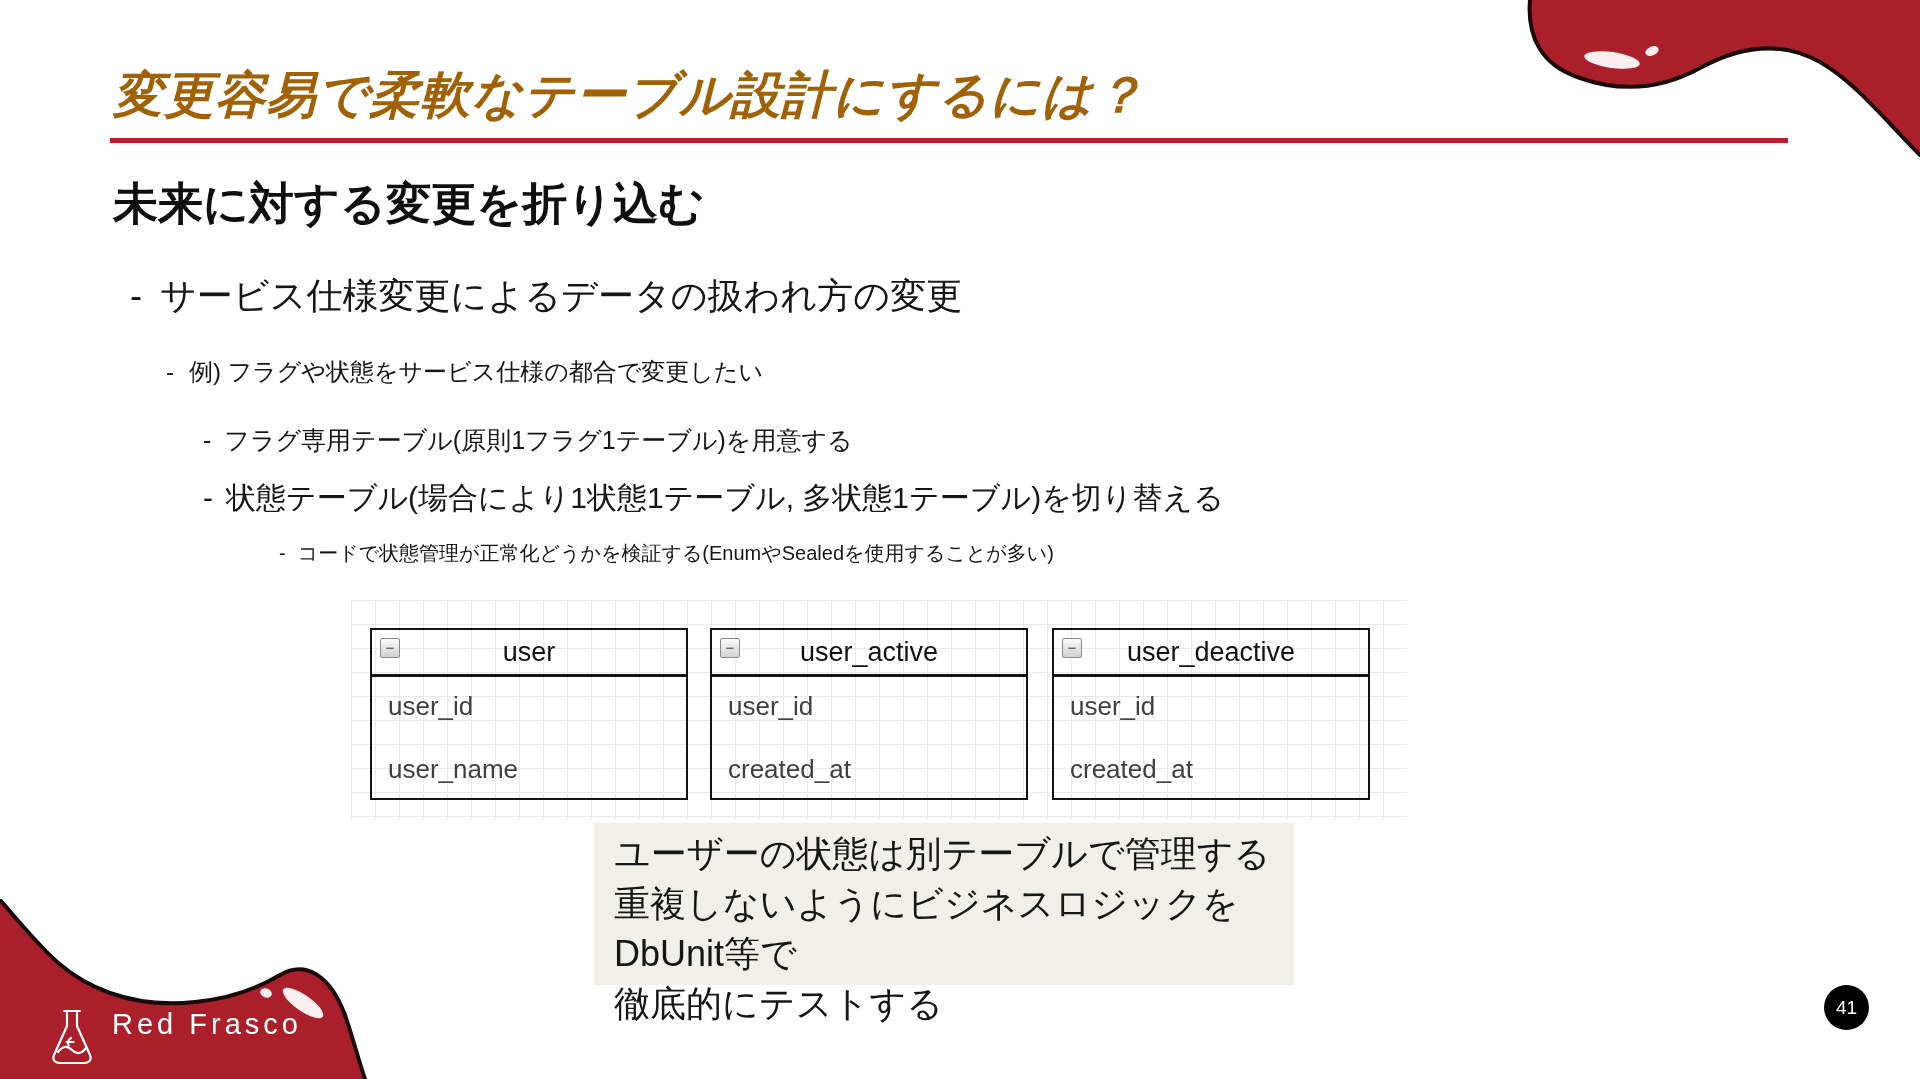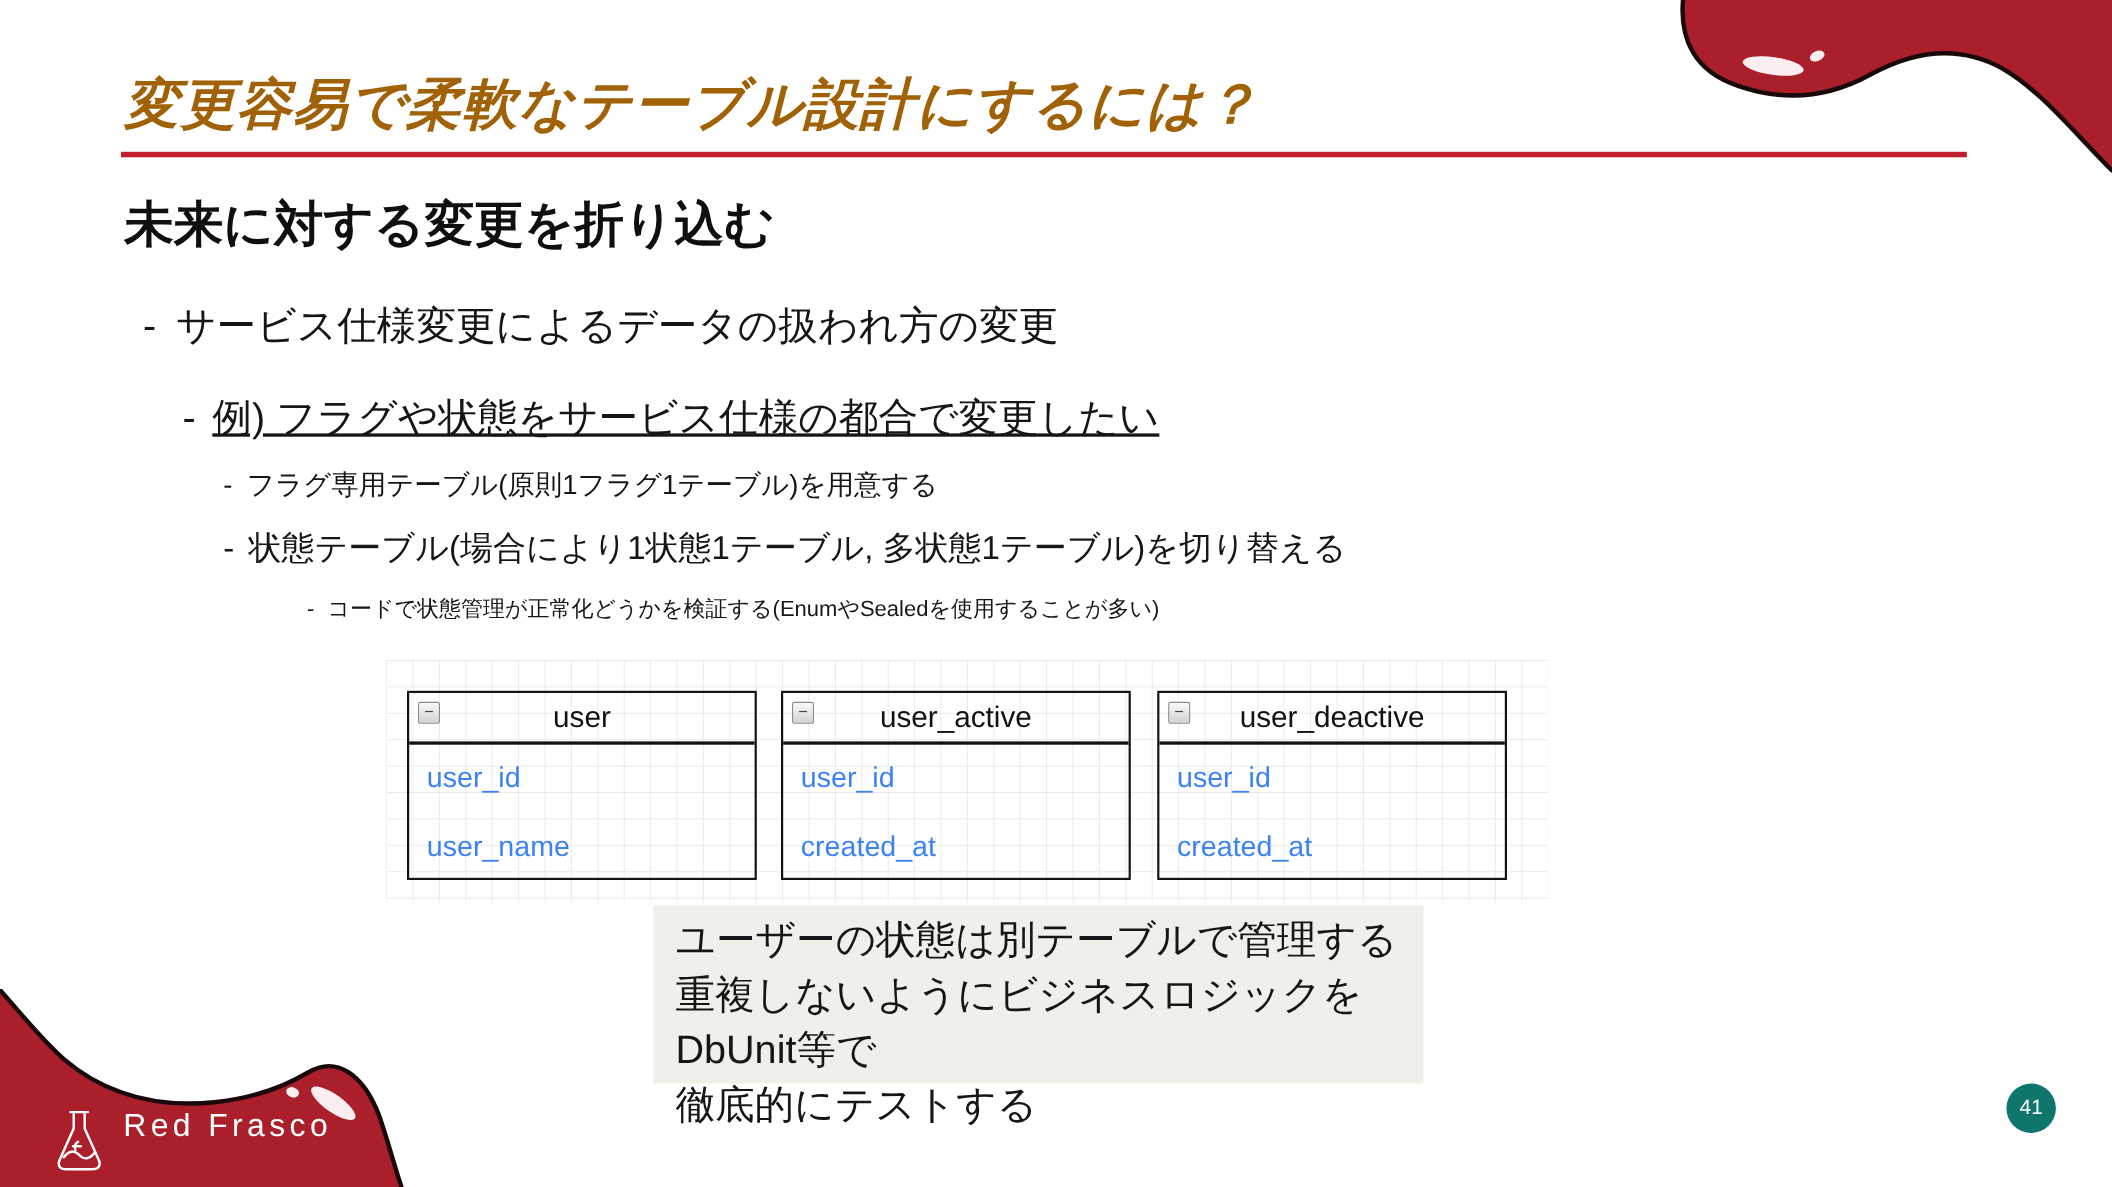--- a/index.html
+++ b/index.html
@@ -19,21 +19,21 @@
   }
   .subtitle{
     left:113px;top:174px;font-size:45px;font-weight:800;color:#0f0f0f;
   }
 
   
   .bullet{white-space:nowrap;color:#161616;}
   .bullet .dash{display:inline-block;}
   .b1{left:130px;top:272px;font-size:36px;}
   .b1 .dash{margin-right:18px;}
-  .b2{left:166px;top:356px;font-size:36px;text-decoration:underline;}
+  .b2{left:166px;top:356px;font-size:24px;}
   .b2 .dash{margin-right:15px;}
   .b3{left:203px;top:424px;font-size:25px;}
   .b4{left:203px;top:478px;font-size:30px;}
   .b3 .dash,.b4 .dash{margin-right:13px;}
   .b5{left:245px;top:540px;font-size:20px;margin-left:34px;}
   .b5 .dash{margin-right:12px;}
 
   
   .grid{
     left:351px;top:600px;width:1056px;height:220px;
@@ -53,41 +53,41 @@
     font-size:27px;color:#121212;
   }
   .collapse{
     position:absolute;left:8px;top:8px;width:20px;height:20px;box-sizing:border-box;
     background:linear-gradient(#fafafa,#d2d2d2);
     border:1px solid #8a8a8a;border-radius:2px;
     font-size:15px;line-height:17px;text-align:center;color:#444;
   }
   .tb-fields{
     padding:14px 0 0 16px;display:flex;flex-direction:column;gap:32px;
-    font-size:26px;color:#3b82f6;
+    font-size:26px;color:#404040;
   }
 
   
   .note{
     left:594px;top:823px;width:700px;height:162px;background:#F0EFEA;
     padding:6px 20px;box-sizing:border-box;
     font-size:36px;line-height:50px;color:#161616;
   }
 
   
   .blob-svg{display:block;}
   .logo{
     left:48px;top:1008px;display:flex;gap:16px;color:#ffffff;
   }
   .logo-text{
     font-size:29px;letter-spacing:4px;font-weight:400;padding-bottom:4px;
   }
   .page-badge{
     left:1824px;top:985px;width:45px;height:45px;border-radius:50%;
-    background:#0f766e;display:flex;align-items:center;justify-content:center;
+    background:#000000;display:flex;align-items:center;justify-content:center;
     color:#fff;font-size:19px;
   }
 </style>
 </head>
 <body>
 
 <svg class="abs blob-svg" style="right:0;top:0;" width="400" height="180" viewBox="0 0 400 180">
   <path d="M10,0 C7,35 20,65 60,78 C100,92 140,90 180,68 C220,46 260,40 300,62 C335,82 365,120 400,155 L400,0 Z" fill="#AB1F2B"></path>
   <path d="M10,0 C7,35 20,65 60,78 C100,92 140,90 180,68 C220,46 260,40 300,62 C335,82 365,120 400,155" fill="none" stroke="#19090b" stroke-width="4" stroke-linecap="round"></path>
   <ellipse cx="92" cy="60" rx="28" ry="8" fill="#fbeef0" transform="rotate(8 92 60)"></ellipse>

